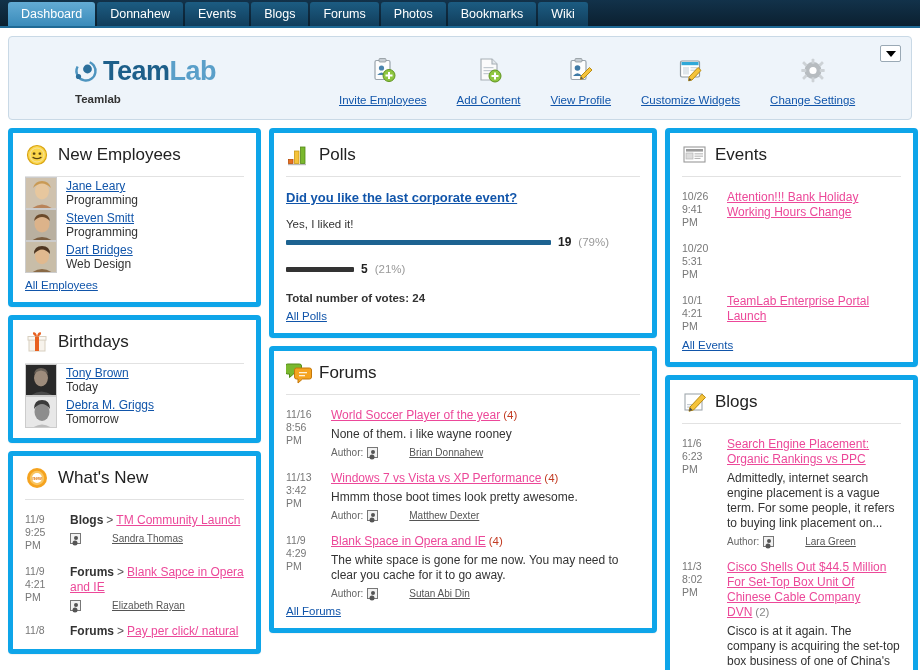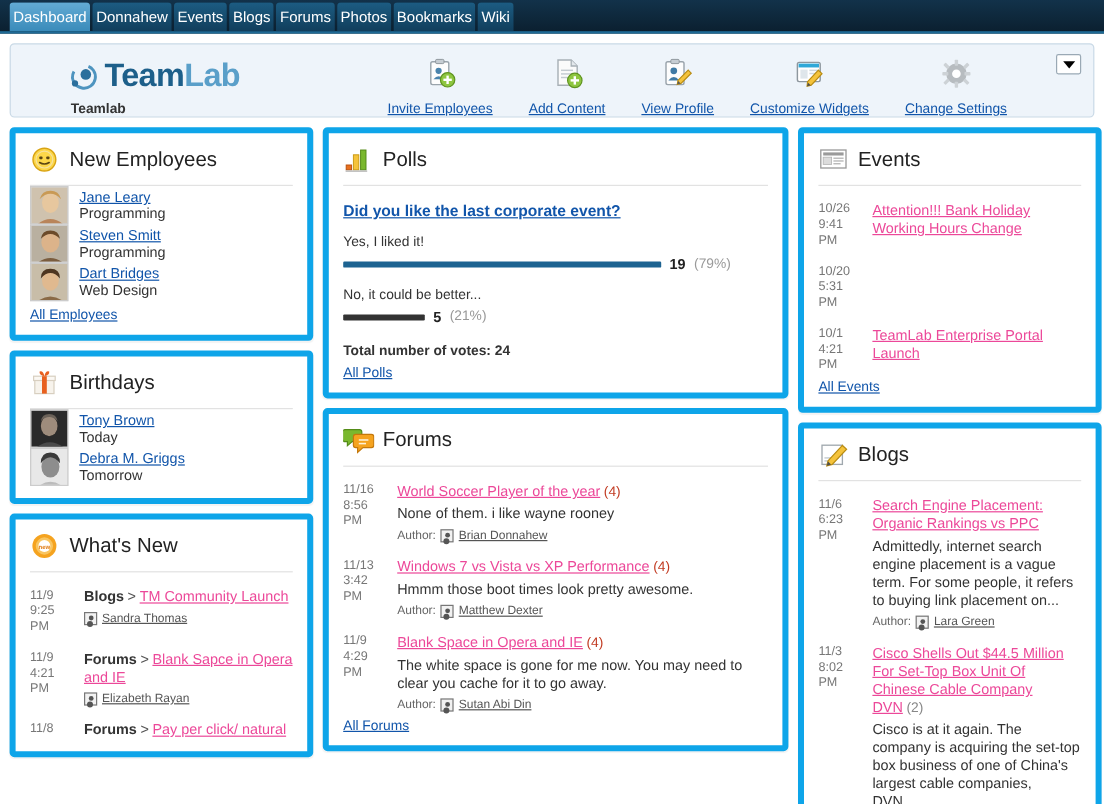--- a/index.html
+++ b/index.html
@@ -20,47 +20,48 @@
     background-image: linear-gradient(to bottom, #12324a 0%, #0b2030 100%);
     display: flex;
     align-items: flex-end;
     padding-left: 8px;
     border-bottom: 2px solid #1f6a96;
     position: relative;
   }
   .nav-tab {
     height: 24px;
     line-height: 24px;
-    padding: 0 3px;
+    padding: 0 13px;
     color: #ffffff;
     font-size: 12.5px;
     font-family: "Liberation Sans", sans-serif;
     background: #154a6b;
     background-image: linear-gradient(to bottom, #1c5c82 0%, #113e5c 100%);
     margin-right: 2px;
     border-radius: 3px 3px 0 0;
     cursor: pointer;
     white-space: nowrap;
   }
   .nav-tab.active {
     background: #4a9ac8;
     background-image: linear-gradient(to bottom, #63abd4 0%, #3a8bba 100%);
     color: #ffffff;
   }
 
   
   .header {
     margin: 8px;
-    height: 62px;
+    height: 84px;
     background: #eef4fa;
     border: 1px solid #c9d9e6;
     border-radius: 4px;
     display: flex;
-    align-items: flex-end;
+    align-items: center;
     position: relative;
+    padding-left: 16px;
   }
   .brandblock {
     width: 300px;
     padding-left: 48px;
     padding-top: 4px;
   }
   .brandrow { display: flex; align-items: center; }
   .brand-logo-icon { width: 26px; height: 26px; margin-right: 4px; flex: 0 0 auto; }
   .brand-text {
     font-size: 27px;
@@ -225,21 +226,21 @@
     line-height: 15px;
   }
   .feed-author {
     font-size: 10px;
     color: #666666;
     margin-top: 5px;
     display: flex;
     align-items: center;
     gap: 4px;
   }
-  .author-name { color: #555555; text-decoration: underline; cursor: pointer; }
+  .author-name { color: #555555; text-decoration: underline; cursor: pointer; margin-left: 27px; }
   .mini-user-icon {
     display: inline-block;
     width: 11px; height: 11px;
     border: 1px solid #777777;
     background: #f2f2f2;
     position: relative;
     flex: 0 0 11px;
   }
   .mini-user-icon::after {
     content: "";
@@ -563,21 +564,20 @@
       <div class="poll-opt">
         <div class="poll-opt-label">Yes, I liked it!</div>
         <div class="poll-bar-row">
           <span class="poll-bar" style="width:265px;background:#1d6391;"></span>
           <span class="poll-count">19</span>
           <span class="poll-pct">(<span>79%</span>)</span>
         </div>
       </div>
 
       <div class="poll-opt">
-        <div class="poll-opt-label">No, it could be better...</div>
         <div class="poll-bar-row">
           <span class="poll-bar" style="width:68px;background:#333333;"></span>
           <span class="poll-count">5</span>
           <span class="poll-pct">(<span>21%</span>)</span>
         </div>
       </div>
 
       <div class="poll-total">Total number of votes: 24</div>
       <span class="allink">All Polls</span>
     </div>

